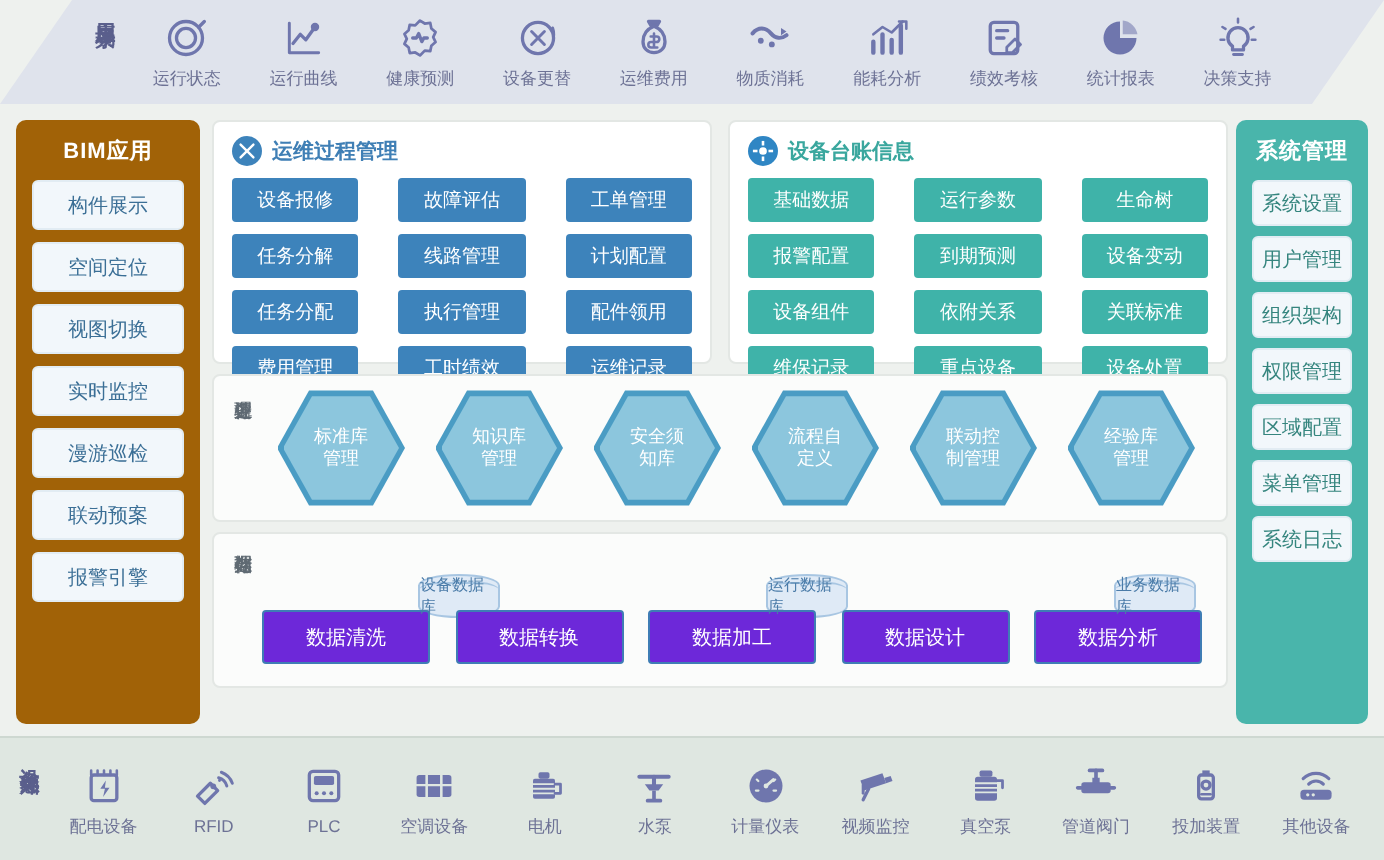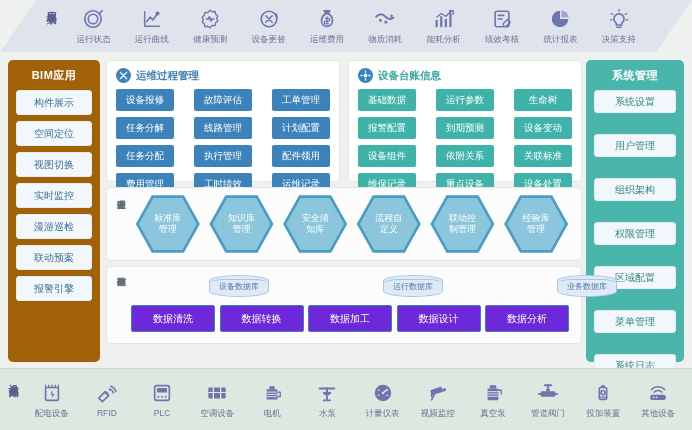--- a/index.html
+++ b/index.html
@@ -39,29 +39,29 @@
     display:flex;
   }
 
   
   .side-col{
     width:92px; margin:4px 0 4px 8px;
     border-radius:5px; padding:8px 8px 6px 8px;
     display:flex; flex-direction:column; align-items:center;
   }
   #bim-col{ background:#a16207; }
-  #sys-col{ background:#49b5ab; margin-left:0; margin-right:8px; width:98px;}
+  #sys-col{ background:#49b5ab; margin-left:0; margin-right:8px; width:66px;}
   .side-title{ color:#fff; font-size:11px; font-weight:bold; margin-bottom:7px; letter-spacing:.5px;}
   .side-btn{
     width:100%; background:#f2f7fb; color:#3b6f96;
     font-size:10px; text-align:center; border-radius:3px;
     padding:5px 0 4px 0; margin-bottom:6px; border:1px solid #e2ecf3;
     white-space:nowrap;
   }
-  #sys-col .side-btn{ color:#35857e; padding:4px 0 3px 0; margin-bottom:21px;}
+  #sys-col .side-btn{ color:#35857e; padding:4px 0 3px 0; margin-bottom:5px;}
 
   
   #center{ flex:1; display:flex; flex-direction:column; padding:4px 4px 4px 6px; gap:5px; }
 
   .row-panels{ display:flex; gap:8px; height:122px; }
   .panel{
     flex:1; background:#fff; border:1px solid #e3e7e4; border-radius:4px;
     padding:7px 9px 6px 9px;
   }
   .panel-head{ display:flex; align-items:center; gap:5px; margin-bottom:6px;}
@@ -102,22 +102,22 @@
   }
   .hex-text{
     position:relative; z-index:2; color:#fff; font-size:9px; line-height:1.25;
     text-align:center; width:44px;
   }
 
   
   #data-band{ height:78px; }
   .data-area{ flex:1; position:relative; height:100%; }
   .db-cyl{
-    position:absolute; top:3px;
-    width:60px; height:22px; background:#dfeaf6;
+    position:absolute; top:15px;
+    width:41px; height:22px; background:#dfeaf6;
     border:1px solid #a8c6e2; border-radius:50%/26%;
     display:flex; align-items:center; justify-content:center;
   }
   .db-cyl::before{
     content:""; position:absolute; left:-1px; right:-1px; top:3px; height:9px;
     border-top:1px solid #a8c6e2; border-radius:50%/100%;
   }
   .db-label{ font-size:8px; color:#4a7ba8; position:relative; z-index:2; }
   .proc-row{ display:flex; justify-content:space-between; align-items:center; position:absolute; left:0; right:4px; bottom:6px; }
   .proc-box{

